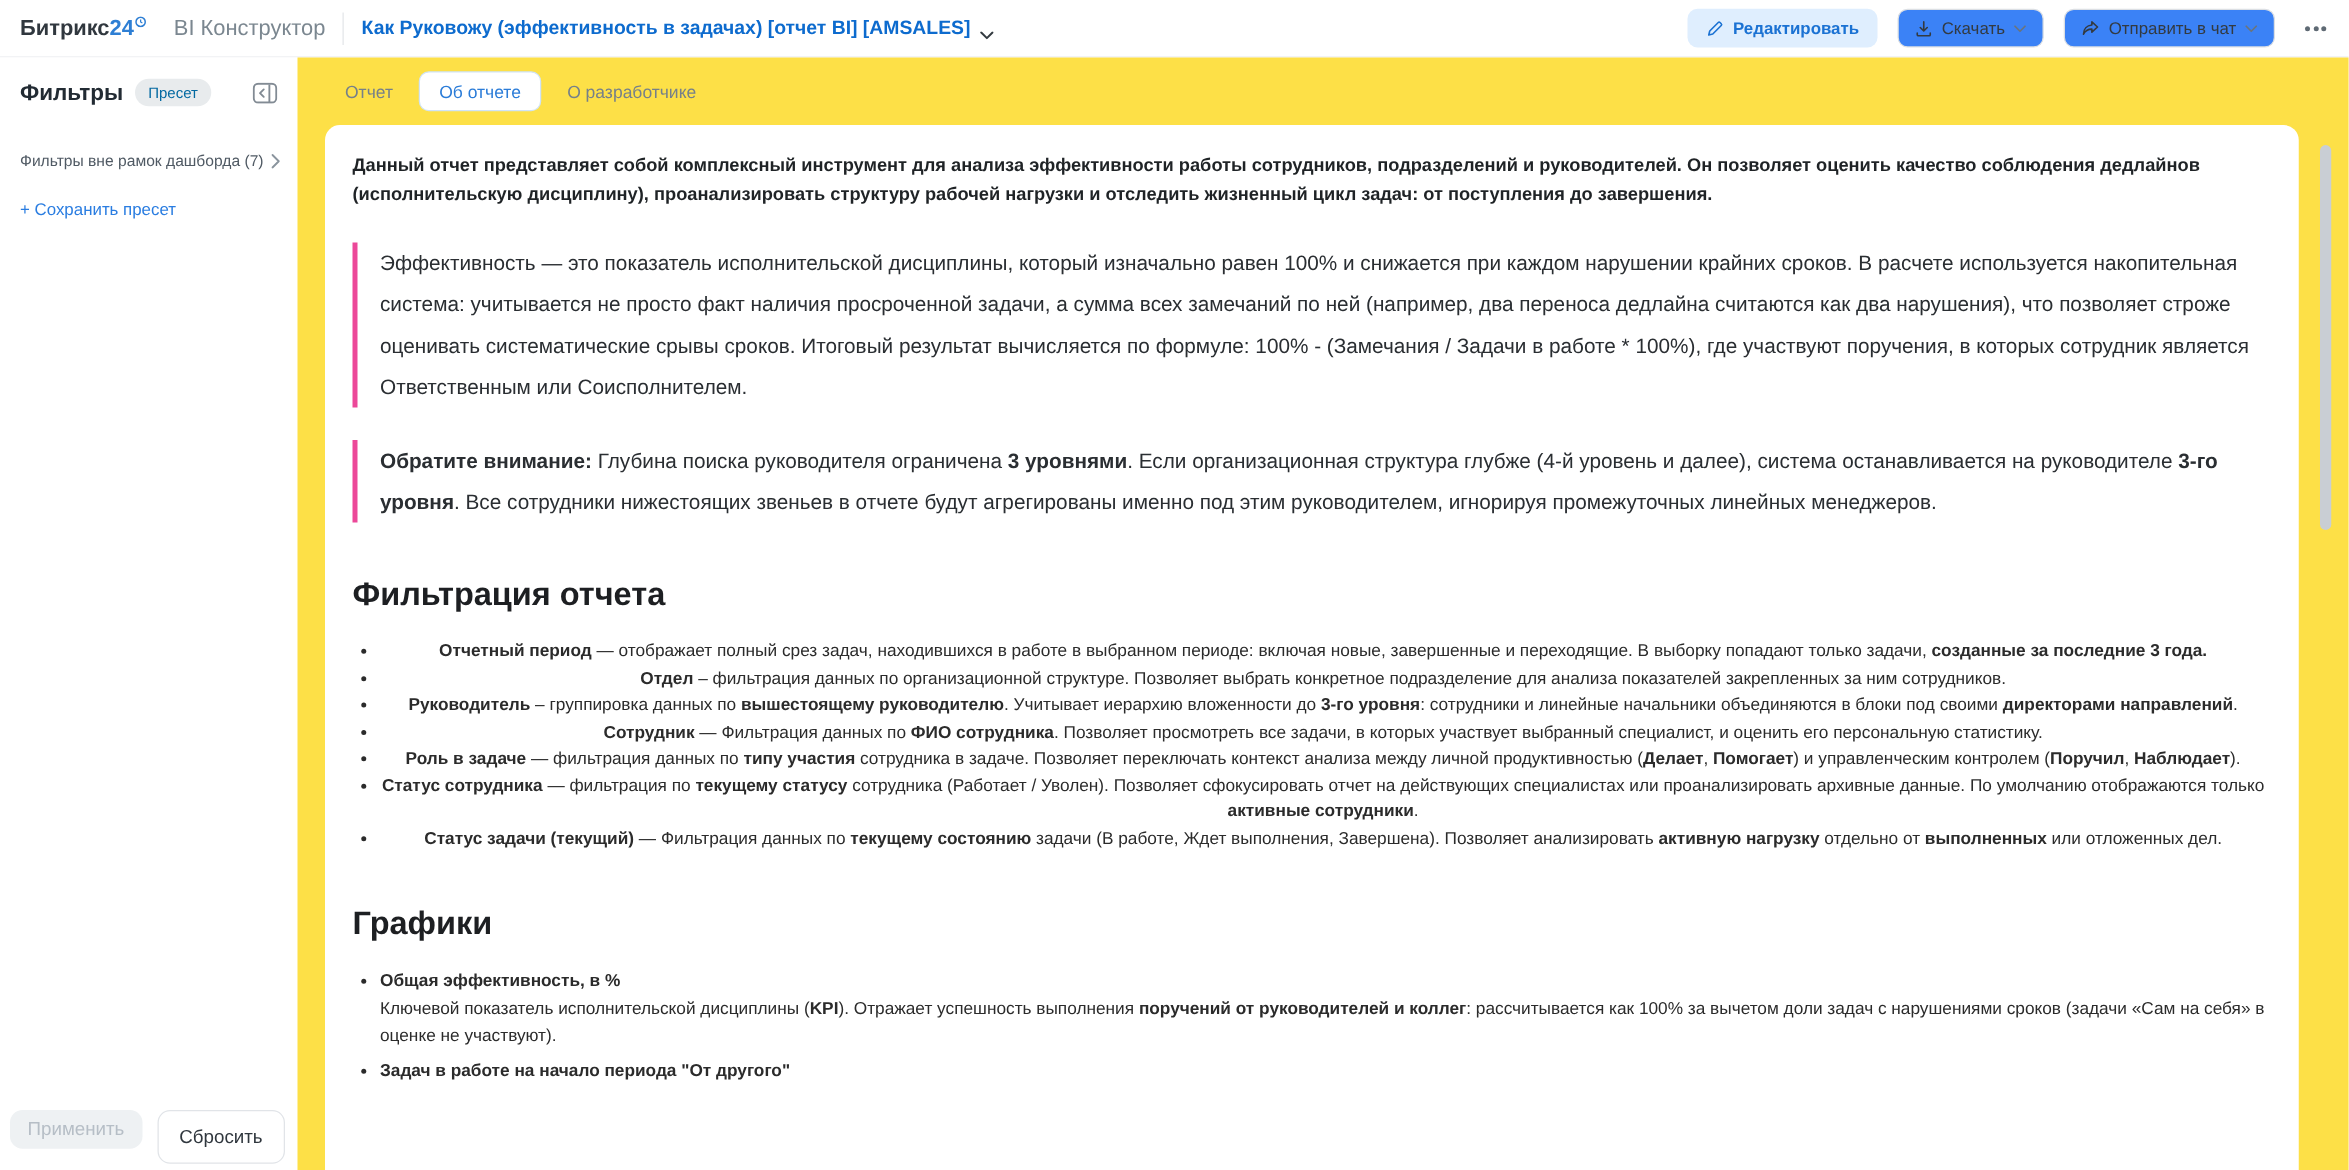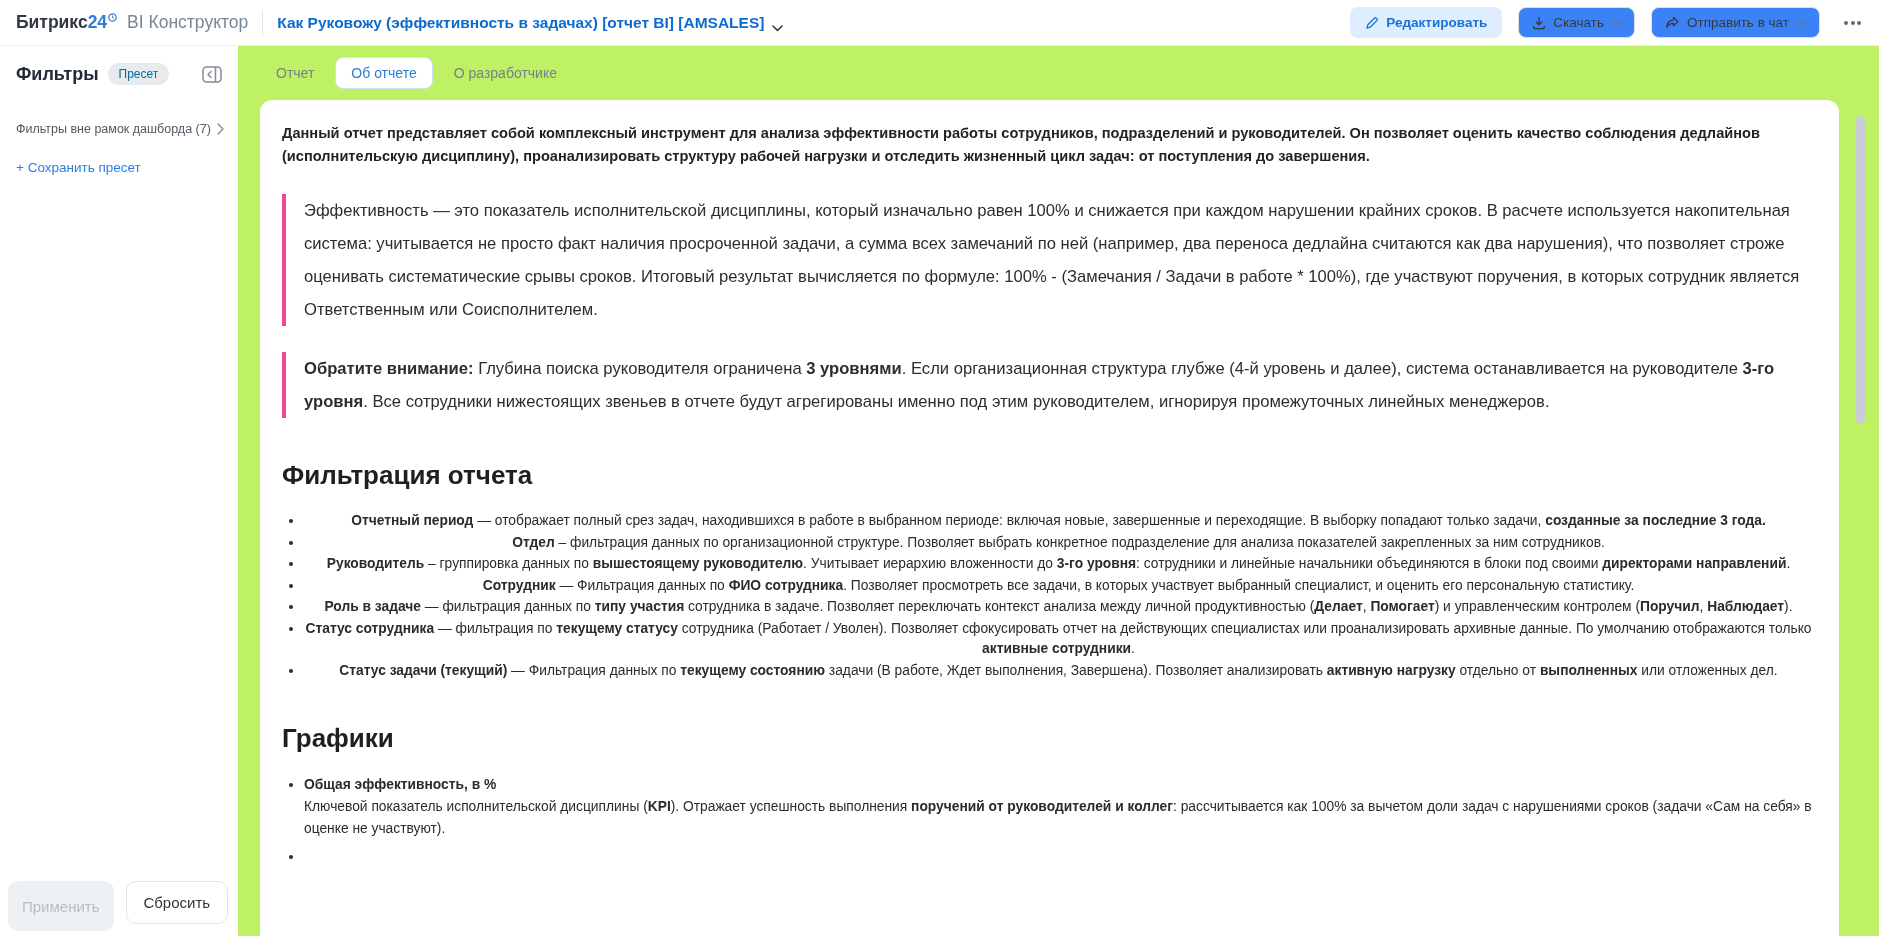--- a/index.html
+++ b/index.html
@@ -6,21 +6,21 @@
   html,body { width:1879px; height:936px; overflow:hidden; }
   body { font-family:"Liberation Sans", sans-serif; background:#fff; }
   .app { width:1879px; height:936px; display:flex; flex-direction:column; overflow:hidden; }
 
   
   .header { height:46px; flex:0 0 46px; display:flex; align-items:center; padding:0 16px; background:#fff; border-bottom:1px solid #eef0f2; }
   .logo { display:flex; align-items:baseline; font-size:17.5px; cursor:pointer; white-space:nowrap; }
   .logo .brand { font-weight:700; color:#30373e; }
   .logo .num { font-weight:700; color:#2e7fd4; }
   .logo .clock { position:relative; top:-6px; margin-left:1px; }
-  .logo .suffix { color:#7b8790; margin-left:10px; font-weight:400; }
+  .logo .suffix { color:#7b8790; margin-left:22px; font-weight:400; }
   .header-divider { width:1px; height:26px; background:#e3e6e9; margin:0 14px; }
   .report-title { display:flex; align-items:flex-end; gap:8px; color:#0d6bce; font-weight:700; font-size:15.5px; cursor:pointer; white-space:nowrap; }
   .header-right { margin-left:auto; display:flex; align-items:center; gap:16px; }
   .btn { display:flex; align-items:center; gap:7px; height:31px; border-radius:8px; font-size:13.5px; cursor:pointer; white-space:nowrap; }
   .btn-edit { background:#dfeefe; color:#1b72d3; font-weight:600; padding:0 15px; border:none; }
   .btn-outline { background:#3b82f6; border:1px solid #dcdfe3; color:#333a40; padding:0 13px; }
   .dots { display:flex; gap:2.5px; margin-left:6px; padding:6px 2px; cursor:pointer; }
   .dots i { width:4px; height:4px; border-radius:50%; background:#5f6a74; }
 
   
@@ -28,25 +28,25 @@
 
   
   .sidebar { width:238px; flex:0 0 238px; background:#fff; position:relative; padding:17px 14px 0 16px; }
   .sidebar-head { display:flex; align-items:center; }
   .sidebar-title { font-size:18px; font-weight:700; color:#222b33; }
   .preset-badge { margin-left:9px; background:#e8ebed; color:#0369a1; font-size:12px; padding:4px 11px; border-radius:11px;text-align:right; }
   .collapse-btn { margin-left:auto; cursor:pointer; display:flex; padding:2px; }
   .filters-row { margin-top:37px; display:flex; align-items:center; justify-content:space-between; color:#505a64; font-size:12.5px; cursor:pointer; }
   .save-preset { display:inline-block; margin-top:24px; color:#2a7de1; font-size:13.5px; cursor:pointer; }
   .sidebar-footer { position:absolute; left:8px; right:10px; bottom:5px; display:flex; gap:12px; }
-  .btn-apply { flex:1.05; height:50px; background:#eef1f3; color:#b6bec6; border:none; border-radius:10px; font-size:15px; font-family:inherit; }
+  .btn-apply { flex:1.05; height:31px; background:#eef1f3; color:#b6bec6; border:none; border-radius:10px; font-size:15px; font-family:inherit; }
   .btn-reset { flex:1; height:43px; background:#fff; color:#30373e; border:1px solid #e1e4e8; border-radius:10px; font-size:15px; font-family:inherit; cursor:pointer; }
 
   
-  .main { flex:1; background:#bef264; position:relative; overflow:hidden; padding:11px 0 0 12px; }
+  .main { flex:1; background:#fde047; position:relative; overflow:hidden; padding:11px 0 0 12px; }
   .tabs { display:flex; align-items:center; gap:5px; padding-left:10px; }
   .tab { padding:7px 15px; font-size:14px; color:#768089; border:1px solid transparent; border-radius:8px; cursor:pointer; white-space:nowrap; }
   .tab.active { background:#fff; color:#2b7cd8; border-color:#cfe3f7; }
 
   .card { margin:11px 40px 0 10px; background:#fff; border-radius:12px; padding:22px 26px 40px 22px; height:1400px; color:#2b2b2b; }
   .intro { font-weight:700; font-size:14.6px; line-height:23px; color:#1f2326; }
   .quote { border-left:4px solid #ec4899; padding-left:18px; margin-top:26px; font-size:16.6px; line-height:33px; color:#2a2e32; }
   .h2 { font-size:26px; font-weight:700; color:#1d1f22; margin:42px 0 20px 0; }
   ul.plain-list { padding-left:22px;text-align:center; }
   ul.plain-list li { font-size:13.8px; line-height:20.5px; margin:1px 0; }
@@ -183,20 +183,21 @@
           </ul>
 
         <div class="h2">Графики</div>
 
         <ul class="charts-list">
             <li>
               <div class="li-title"><b>Общая эффективность, в %</b></div>
               <div class="li-desc">Ключевой показатель исполнительской дисциплины (<b>KPI</b>). Отражает успешность выполнения <b>поручений от руководителей и коллег</b>: рассчитывается как 100% за вычетом доли задач с нарушениями сроков (задачи «Сам на себя» в оценке не участвуют).</div>
             </li>
             <li>
+              <div class="li-title"><b>Задач в работе на начало периода "От другого"</b></div>
             </li>
           </ul>
       </div>
 
       <div class="scroll-thumb"></div>
     </div>
   </div>
 </div>
 
 </body></html>

